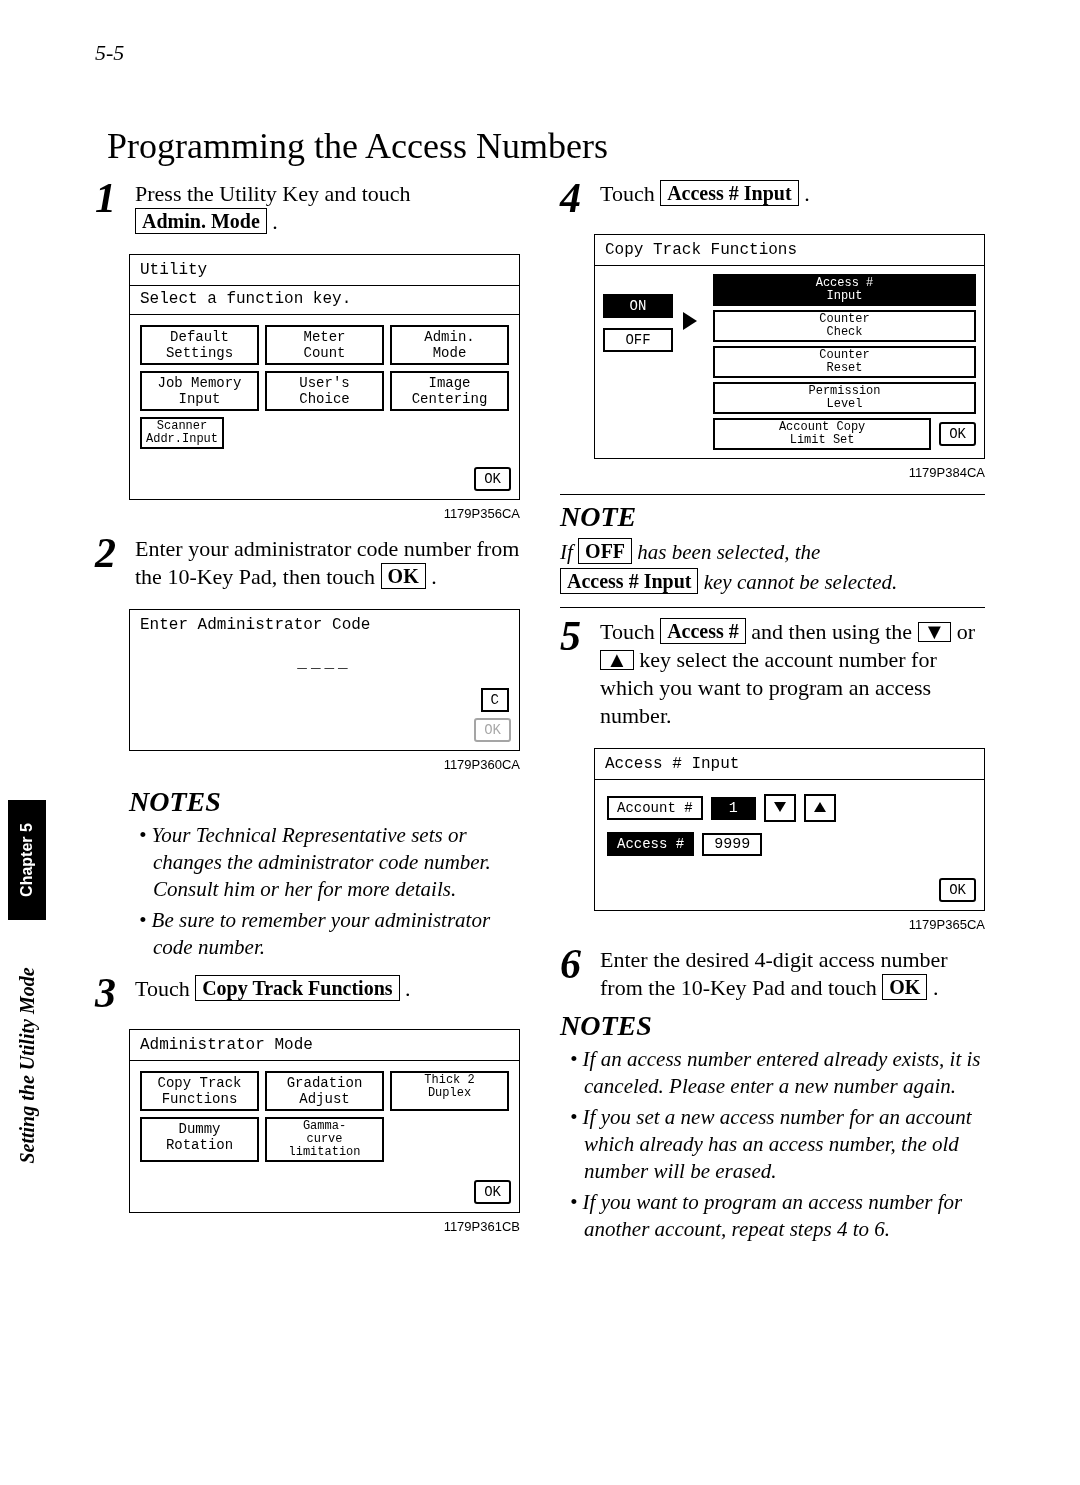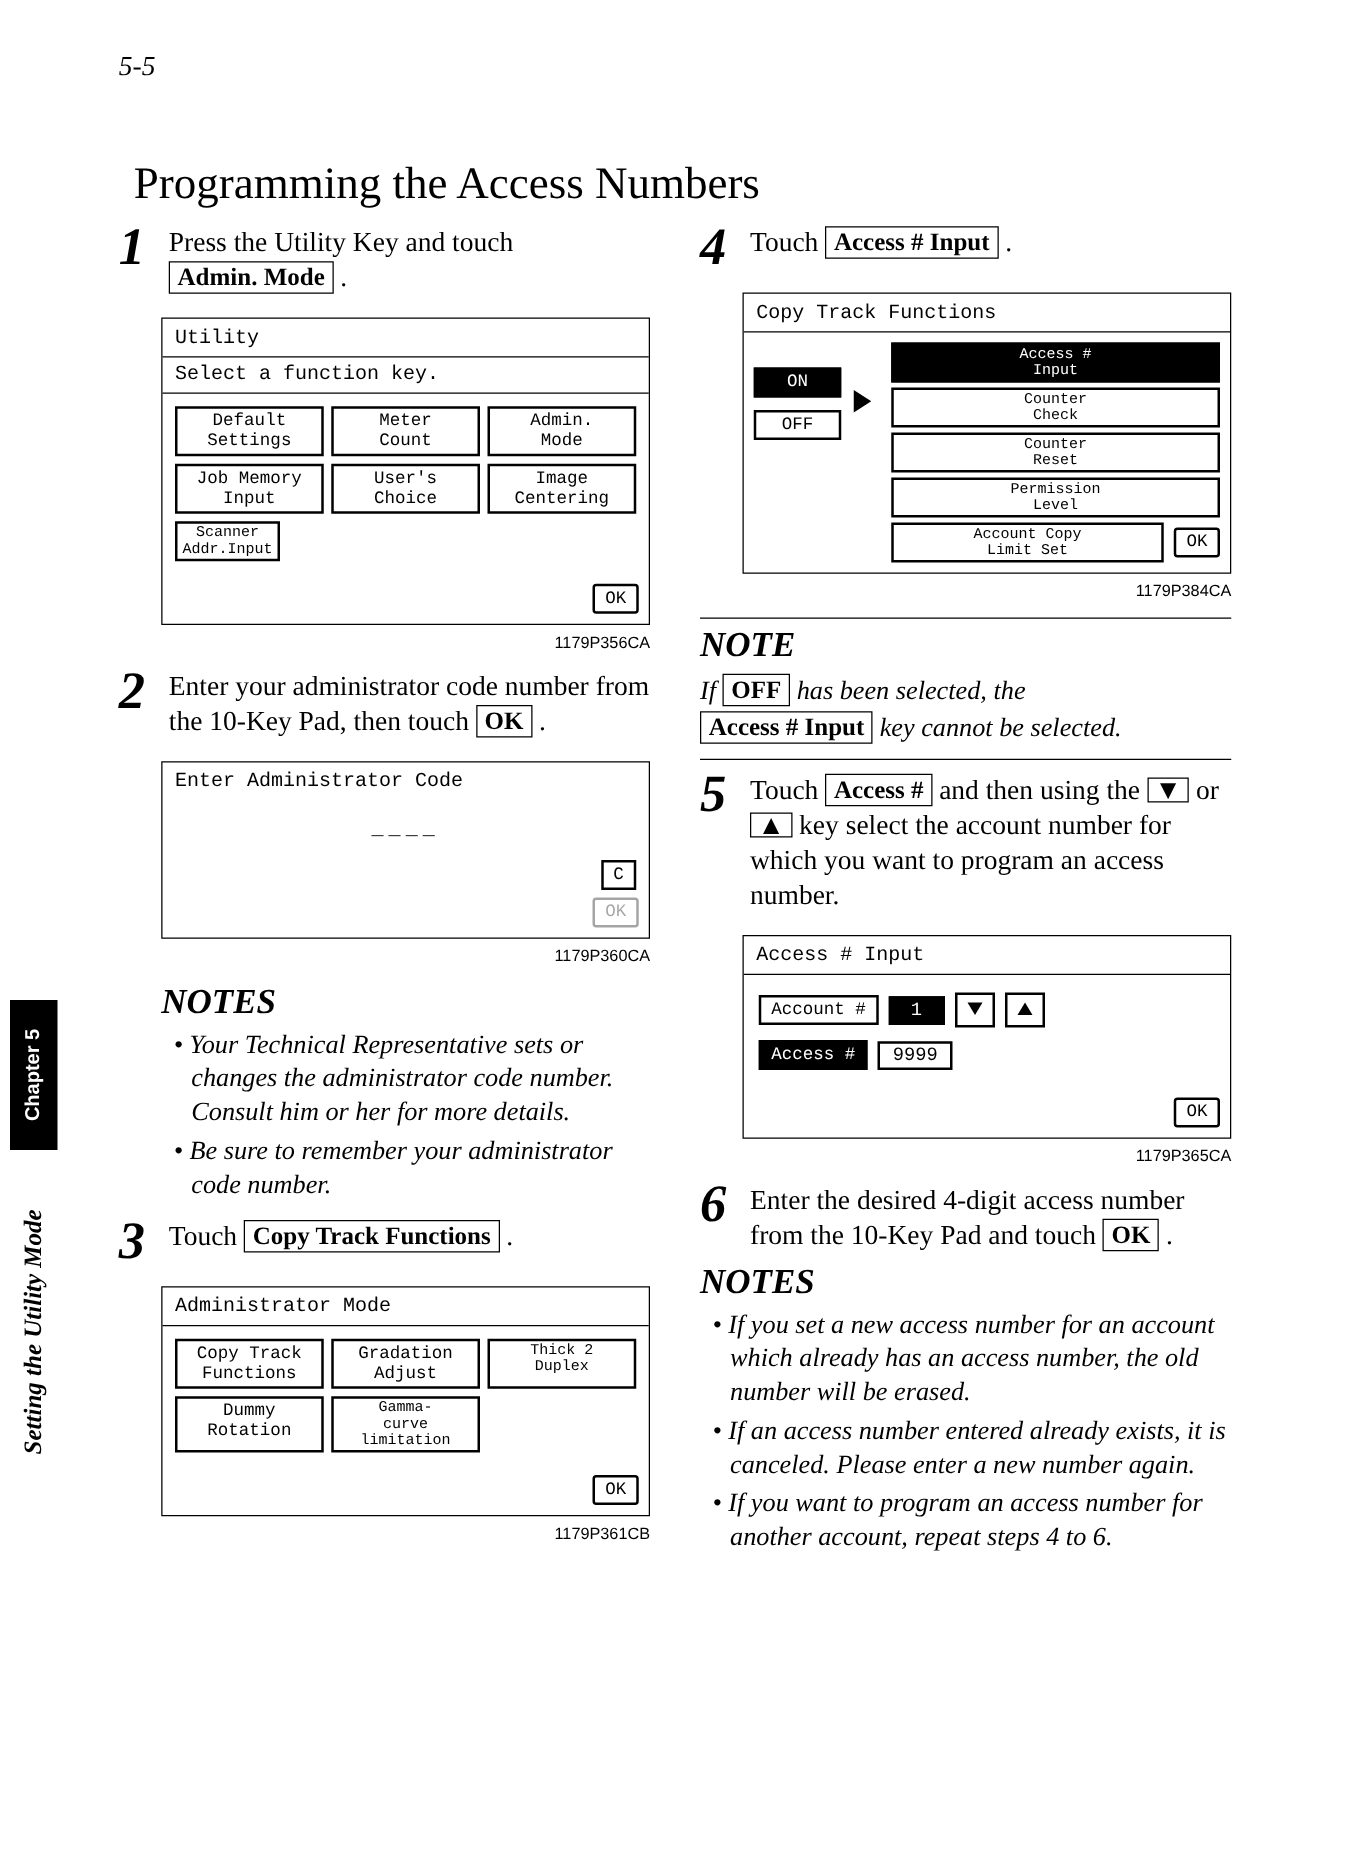--- a/index.html
+++ b/index.html
@@ -273,20 +273,20 @@
         <div class="stepnum">6</div>
         <div class="steptext">
           <span>Enter the desired 4-digit access number from the 10-Key Pad and touch </span>
           <span class="keybox">OK</span>
           <span> .</span>
         </div>
       </div>
 
       <div class="notes-h" style="margin-left:0;">NOTES</div>
       <ul class="notes-ul" style="margin-left:10px;">
+        <li>If an access number entered already exists, it is canceled. Please enter a new number again.</li>
         <li>If you set a new access number for an account which already has an access number, the old number will be erased.</li>
-        <li>If an access number entered already exists, it is canceled. Please enter a new number again.</li>
         <li>If you want to program an access number for another account, repeat steps 4 to 6.</li>
       </ul>
 
     </div>
   </div>
 </div>
 
 </body></html>

